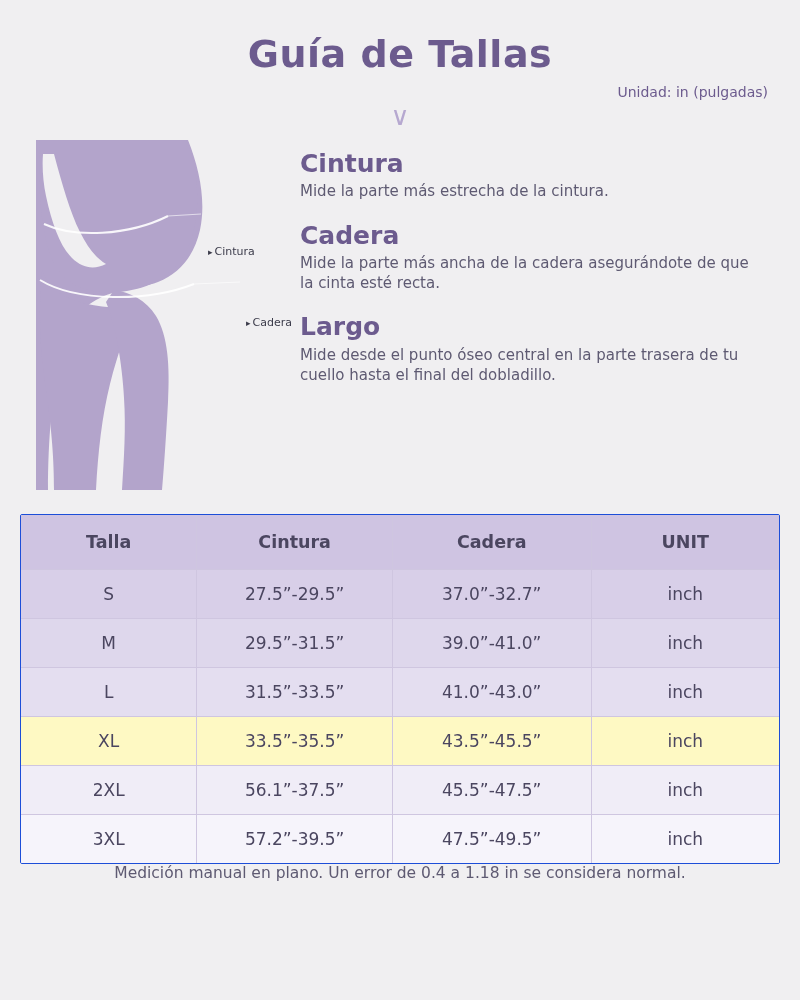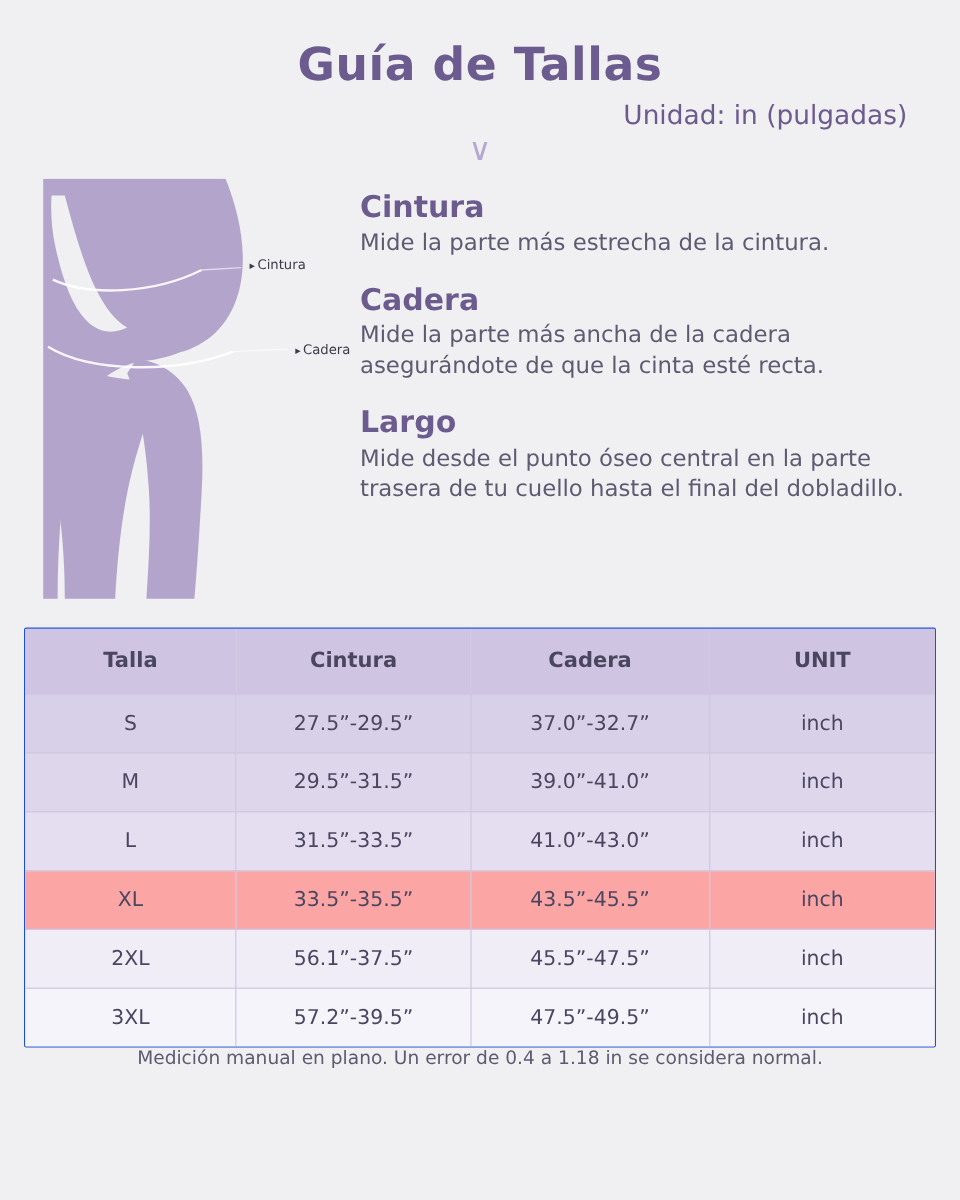--- a/index.html
+++ b/index.html
@@ -23,22 +23,22 @@
     color: #6c5b8e;
     font-size: 38px;
     font-weight: bold;
     letter-spacing: 0.5px;
     padding-top: 32px;
     font-family: "DejaVu Sans", sans-serif;
   }
   .unit-line {
     text-align: right;
     color: #6c5b8e;
-    font-size: 22px;
-    padding-right: 44px;
+    font-size: 14px;
+    padding-right: 32px;
     padding-top: 8px;
   }
   .chevron {
     text-align: center;
     color: #b6a8d0;
     font-size: 26px;
     line-height: 20px;
     margin-top: 6px;
     letter-spacing: 0;
   }
@@ -54,20 +54,21 @@
     height: 360px;
     margin-left: 18px;
     flex: 0 0 270px;
   }
   .figure-wrap svg { display: block; }
   .fig-label {
     position: absolute;
     color: #3b3b4a;
     font-size: 11px;
     white-space: nowrap;
+    margin-top: 40px;
   }
   .fig-label .arrow { color: #3b3b4a; font-size: 9px; margin-right: 2px; }
   .lbl-cintura { left: 190px; top: 65px; }
   .lbl-cadera  { left: 228px; top: 136px; }
 
   .defs {
     flex: 1;
     padding-left: 12px;
     padding-right: 40px;
     padding-top: 8px;
@@ -75,21 +76,21 @@
   .def-block { margin-bottom: 18px; }
   .def-title {
     color: #6c5b8e;
     font-size: 25px;
     font-weight: bold;
     line-height: 1.25;
     margin-bottom: 2px;
   }
   .def-text {
     color: #5e5a72;
-    font-size: 19px;
+    font-size: 15px;
     line-height: 1.35;
   }
 
   
   .table-wrap {
     margin: 14px 20px 0 20px;
     border: 1px solid #1d4ed8;
     border-radius: 2px;
     overflow: hidden;
   }
@@ -110,21 +111,21 @@
   thead th {
     background: #cfc4e2;
     font-weight: bold;
     color: #4b4660;
     font-size: 17.5px;
     padding: 17px 4px;
   }
   tbody tr:nth-child(1) td { background: #d8cfe8; }
   tbody tr:nth-child(2) td { background: #ded7ec; }
   tbody tr:nth-child(3) td { background: #e4def0; }
-  tbody tr:nth-child(4) td { background: #fca5a5; }
+  tbody tr:nth-child(4) td { background: #fef9c3; }
   tbody tr:nth-child(5) td { background: #f0edf7; }
   tbody tr:nth-child(6) td { background: #f6f4fb; }
 
   .col-talla  { width: 23.2%; }
   .col-cint   { width: 25.8%; }
   .col-cad    { width: 26.2%; }
   .col-unit   { width: 24.8%; }
 
   .footnote {
     text-align: center;

